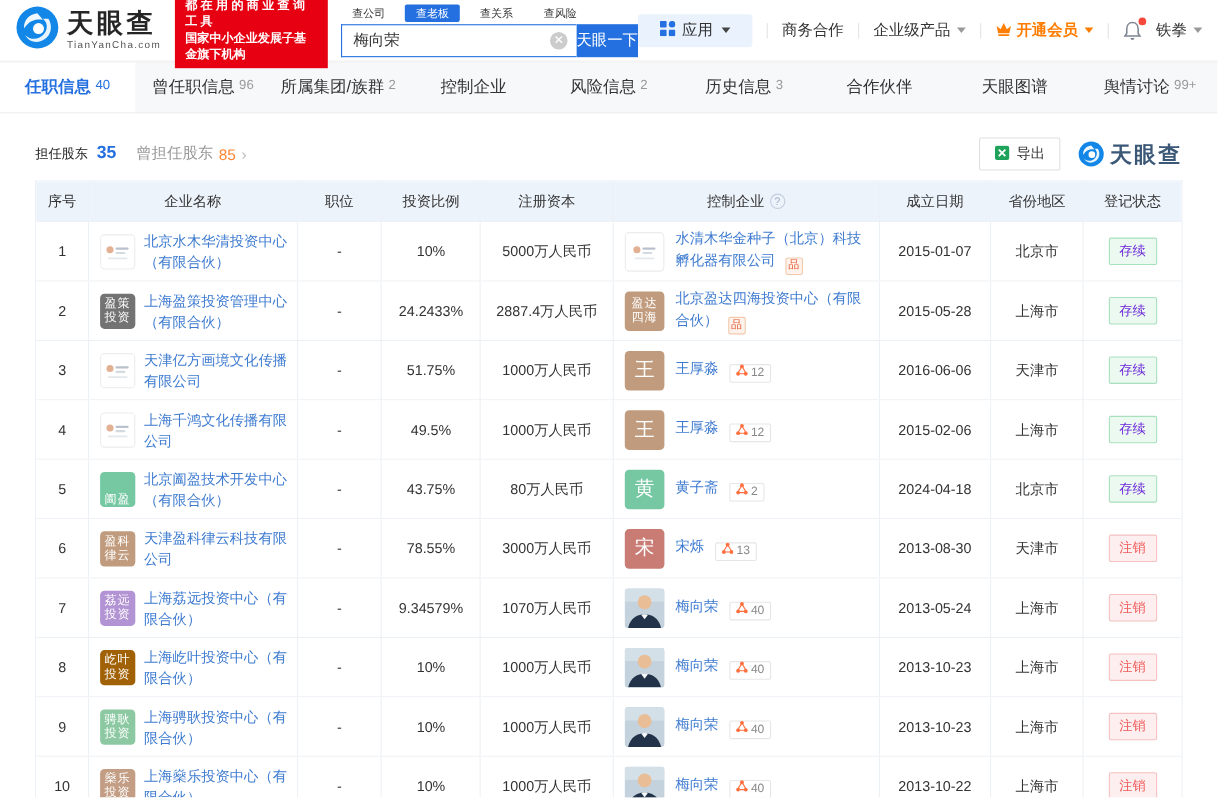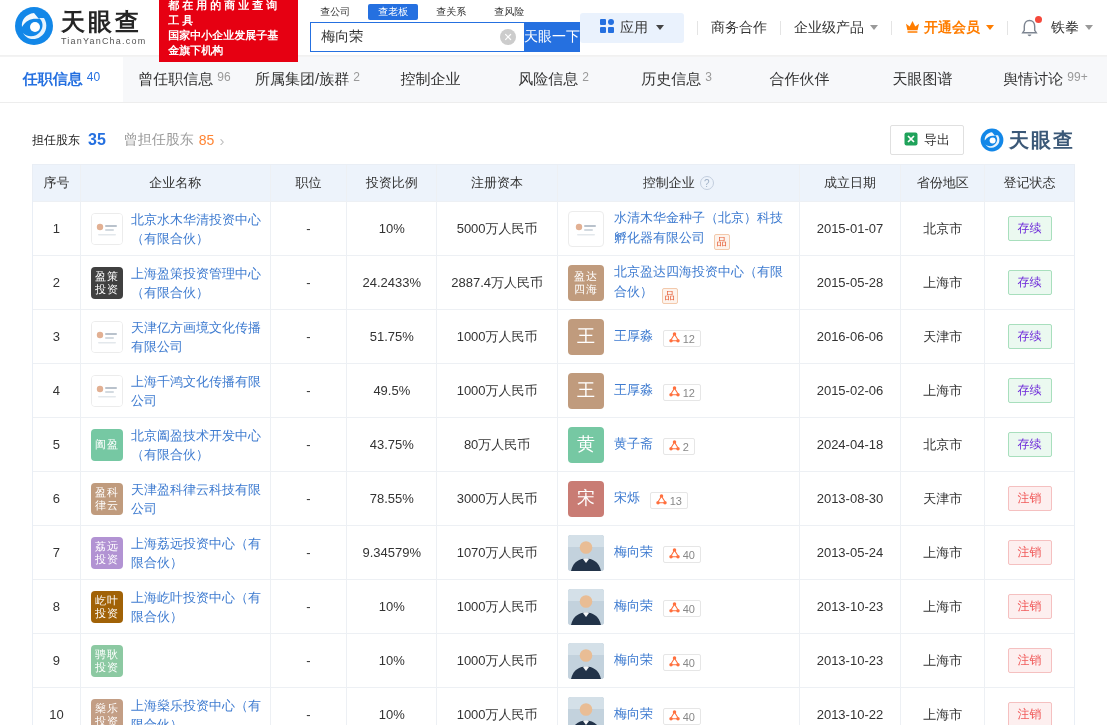--- a/index.html
+++ b/index.html
@@ -308,21 +308,21 @@
     </div>
     <div class="t-cell c-date">2015-01-07</div>
     <div class="t-cell c-region">北京市</div>
     <div class="t-cell c-status">
       <span class="status st-active">存续</span>
     </div>
   </div>
           <div class="t-row">
     <div class="t-cell c-num">2</div>
     <div class="t-cell c-company body">
-      <span class="av sz-logo av-text" style="background: #404040;">
+      <span class="av sz-logo av-text" style="background: #737373;">
                 <span class="ln">盈策</span>
                 <span class="ln">投资</span>
               </span>
       <span class="link company-name">上海盈策投资管理中心（有限合伙）</span>
     </div>
     <div class="t-cell c-pos">-</div>
     <div class="t-cell c-ratio">24.2433%</div>
     <div class="t-cell c-cap">2887.4万人民币</div>
     <div class="t-cell c-rep body">
       <span class="av sz-av av-text" style="background: rgb(192, 155, 125);">
@@ -409,21 +409,21 @@
     </div>
     <div class="t-cell c-date">2015-02-06</div>
     <div class="t-cell c-region">上海市</div>
     <div class="t-cell c-status">
       <span class="status st-active">存续</span>
     </div>
   </div>
           <div class="t-row">
     <div class="t-cell c-num">5</div>
     <div class="t-cell c-company body">
-      <span class="av sz-logo av-text two" style="background: rgb(118, 200, 163);">
+      <span class="av sz-logo av-text two" style="background: rgb(118, 200, 163); justify-content: flex-end;">
                 <span class="ln">阖盈</span>
               </span>
       <span class="link company-name">北京阖盈技术开发中心（有限合伙）</span>
     </div>
     <div class="t-cell c-pos">-</div>
     <div class="t-cell c-ratio">43.75%</div>
     <div class="t-cell c-cap">80万人民币</div>
     <div class="t-cell c-rep body">
       <span class="av sz-av av-text one" style="background: rgb(118, 200, 163);">黄</span>
       <span class="rep-name-wrap">
@@ -556,20 +556,21 @@
       <span class="status st-cancel">注销</span>
     </div>
   </div>
           <div class="t-row">
     <div class="t-cell c-num">9</div>
     <div class="t-cell c-company body">
       <span class="av sz-logo av-text" style="background: rgb(140, 201, 162);">
                 <span class="ln">骋耿</span>
                 <span class="ln">投资</span>
               </span>
+      <span class="link company-name">上海骋耿投资中心（有限合伙）</span>
     </div>
     <div class="t-cell c-pos">-</div>
     <div class="t-cell c-ratio">10%</div>
     <div class="t-cell c-cap">1000万人民币</div>
     <div class="t-cell c-rep body">
       <span class="av sz-av av-photo">
                 <svg width="36" height="36" viewBox="0 0 36 36">
                   <rect width="36" height="36" fill="#c3d2dd"></rect>
                   <rect width="36" height="12" fill="#d4e0e8"></rect>
                   <circle cx="18" cy="12.5" r="6.3" fill="#e9bd95"></circle>

